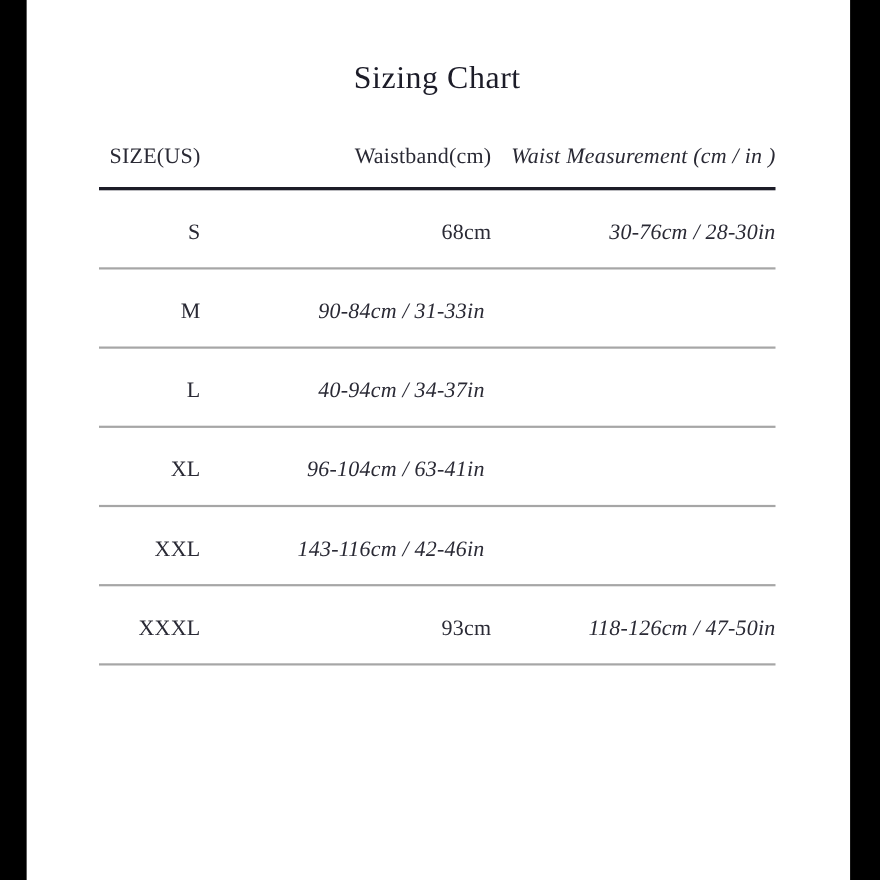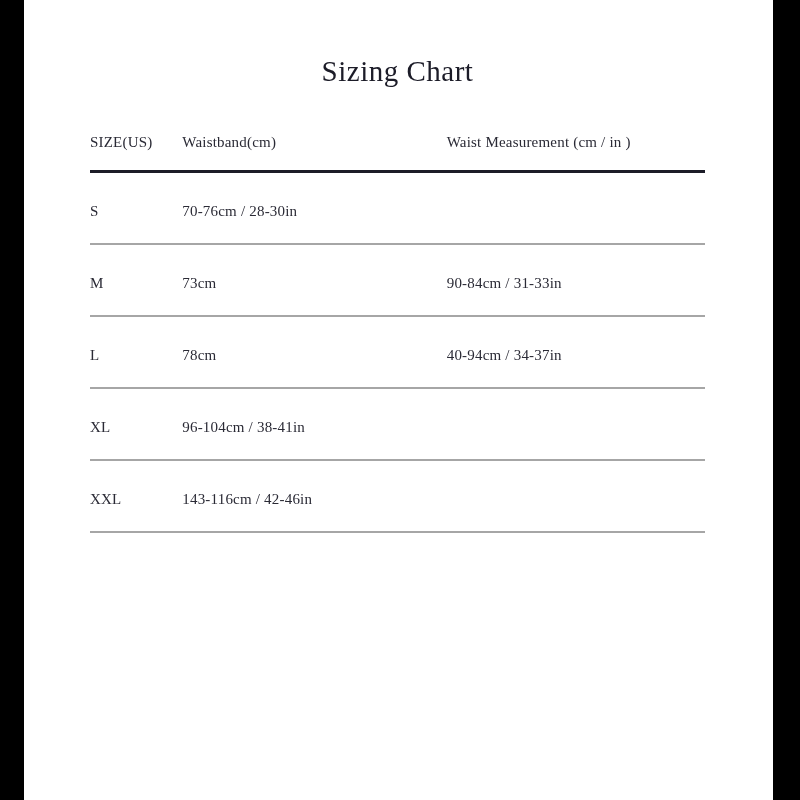--- a/index.html
+++ b/index.html
@@ -58,72 +58,76 @@
   .t-row.header {
     height: 59px;
     border-bottom: 3px solid var(--header-rule, #1c1c28);
   }
   .t-row.data {
     height: 72px;
     border-bottom: 2px solid var(--row-rule, #a6a6a6);
     padding-top: 6px;
   }
   .t-cell {
-    text-align: left;
-    font-size: 15px;
+    text-align: right;
+    font-size: 20px;
     color: var(--text, #2a2a35);
     letter-spacing: 0.2px;
     white-space: nowrap;
   }
   .col-size  { width: 15%; }
   .col-band  { width: 43%; }
-  .col-waist { width: 42%; }
+  .col-waist { width: 42%; font-style: italic; }
 </style>
 </head>
 <body>
 
 <div class="page">
   <div class="content">
 
     <div class="chart-title">Sizing Chart</div>
 
     <div class="sizing-table">
 
       <div class="t-row header">
         <div class="t-cell col-size">SIZE(US)</div>
         <div class="t-cell col-band">Waistband(cm)</div>
         <div class="t-cell col-waist">Waist Measurement (cm / in )</div>
       </div>
 
       <div class="t-row data">
         <div class="t-cell col-size">S</div>
-        <div class="t-cell col-waist">70-76cm / 28-30in</div>
+        <div class="t-cell col-band">68cm</div>
+        <div class="t-cell col-waist">30-76cm / 28-30in</div>
       </div>
 
       <div class="t-row data">
         <div class="t-cell col-size">M</div>
-        <div class="t-cell col-band">73cm</div>
         <div class="t-cell col-waist">90-84cm / 31-33in</div>
       </div>
 
       <div class="t-row data">
         <div class="t-cell col-size">L</div>
-        <div class="t-cell col-band">78cm</div>
         <div class="t-cell col-waist">40-94cm / 34-37in</div>
       </div>
 
       <div class="t-row data">
         <div class="t-cell col-size">XL</div>
-        <div class="t-cell col-waist">96-104cm / 38-41in</div>
+        <div class="t-cell col-waist">96-104cm / 63-41in</div>
       </div>
 
       <div class="t-row data">
         <div class="t-cell col-size">XXL</div>
         <div class="t-cell col-waist">143-116cm / 42-46in</div>
       </div>
 
+      <div class="t-row data">
+        <div class="t-cell col-size">XXXL</div>
+        <div class="t-cell col-band">93cm</div>
+        <div class="t-cell col-waist">118-126cm / 47-50in</div>
+      </div>
 
     </div>
   </div>
 
   <div class="pillar-bar left"></div>
   <div class="pillar-bar right"></div>
 </div>
 
 </body></html>

